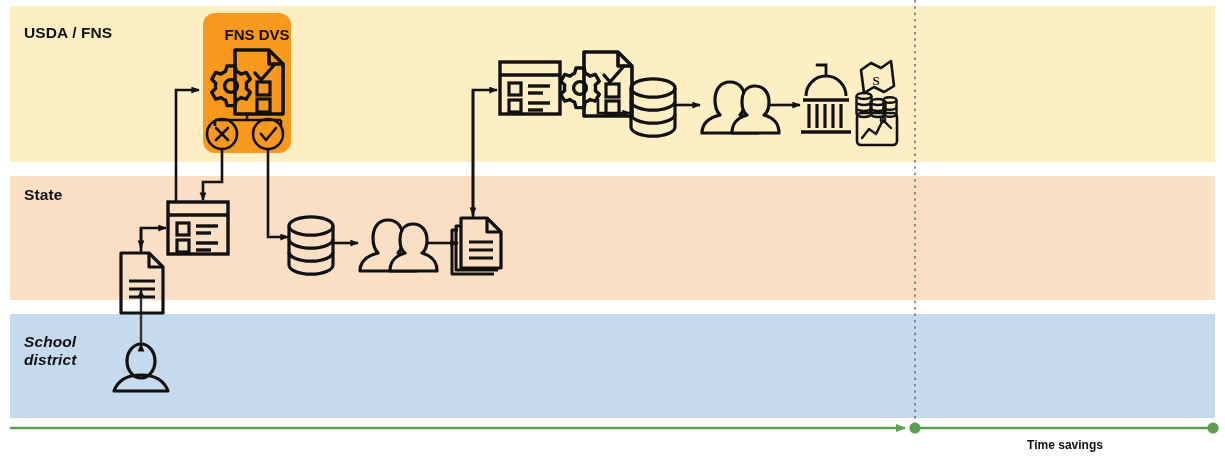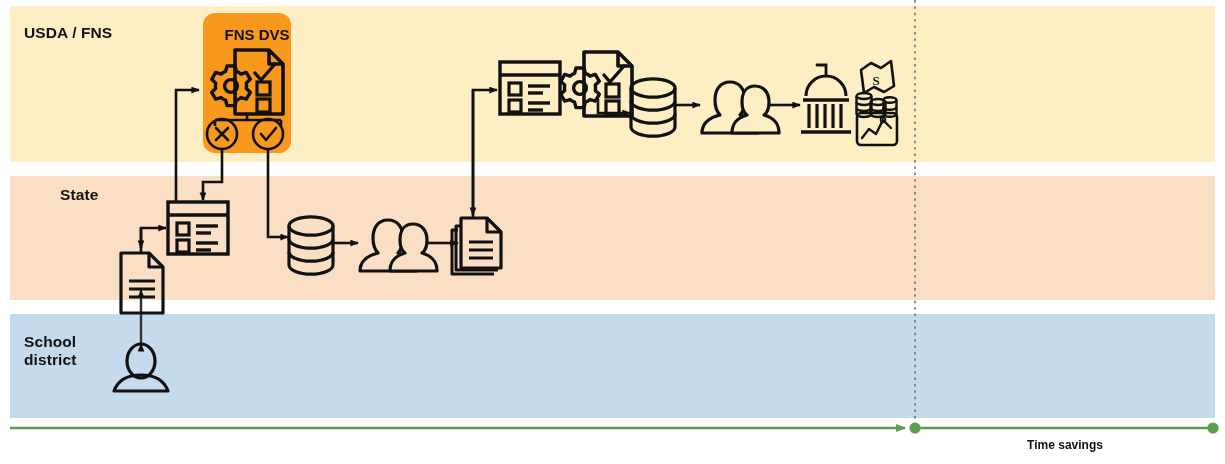--- a/index.html
+++ b/index.html
@@ -33,22 +33,22 @@
 </head>
 <body>
 
 <div id="stage">
 
   <div class="band lane-usda"></div>
   <div class="band lane-state"></div>
   <div class="band lane-school"></div>
 
   <div class="band-label" style="left:24px;top:24px;">USDA / FNS</div>
-  <div class="band-label" style="left:24px;top:186px;margin-left:36px;">State</div>
-  <div class="band-label" style="left:24px;top:333px;">School
+  <div class="band-label" style="left:24px;top:186px;">State</div>
+  <div class="band-label" style="left:24px;top:333px;font-style:italic;">School
 district</div>
 
   <div class="dvsbox" style="left:203px;top:13px;width:88px;height:140px;"></div>
   <div class="dvstitle" style="left:203px;top:26px;width:108px;">FNS DVS</div>
 
   <svg class="art" viewBox="0 0 1225 464">
     <defs>
       <marker id="ah" markerWidth="9" markerHeight="9" refX="7.6" refY="3.4" orient="auto" markerUnits="userSpaceOnUse">
         <path d="M0,0 L8.4,3.4 L0,6.8 z" fill="#111111"></path>
       </marker>

